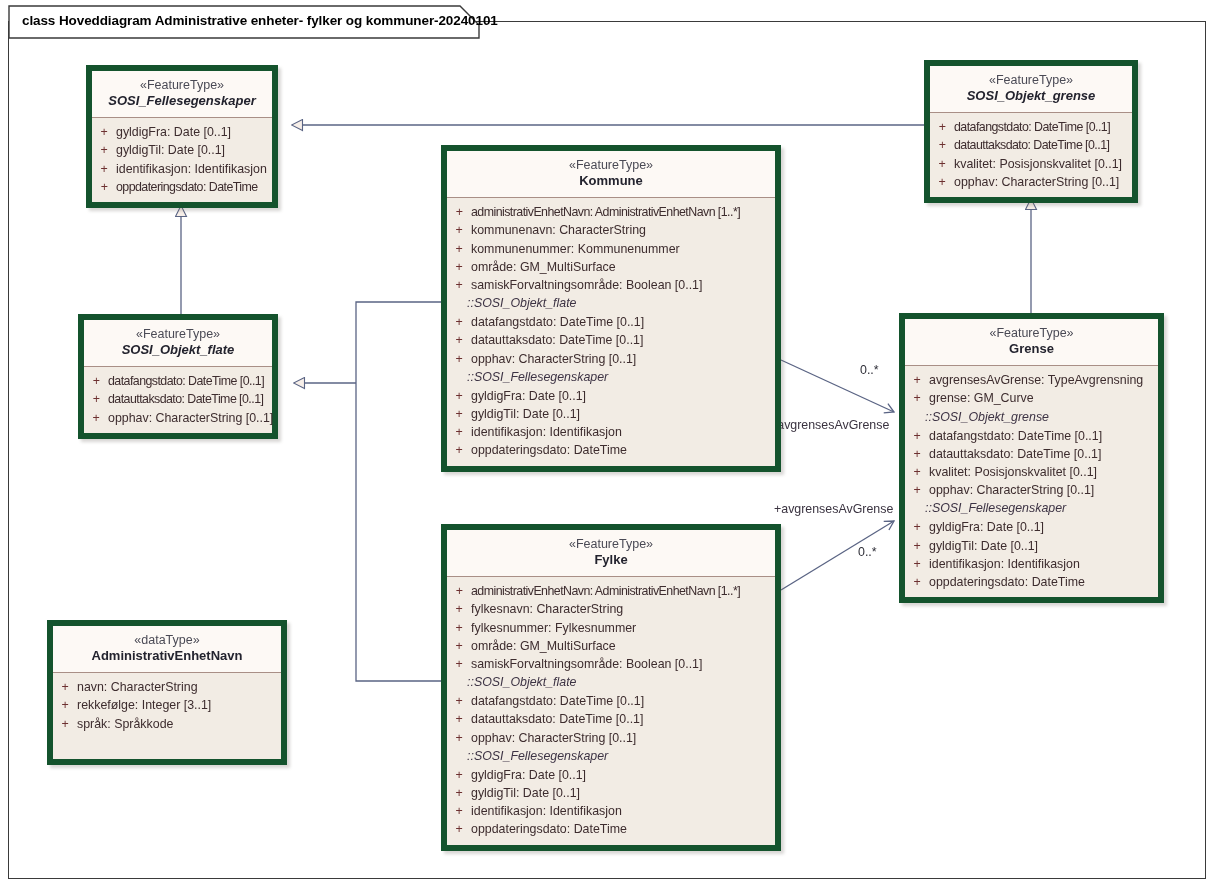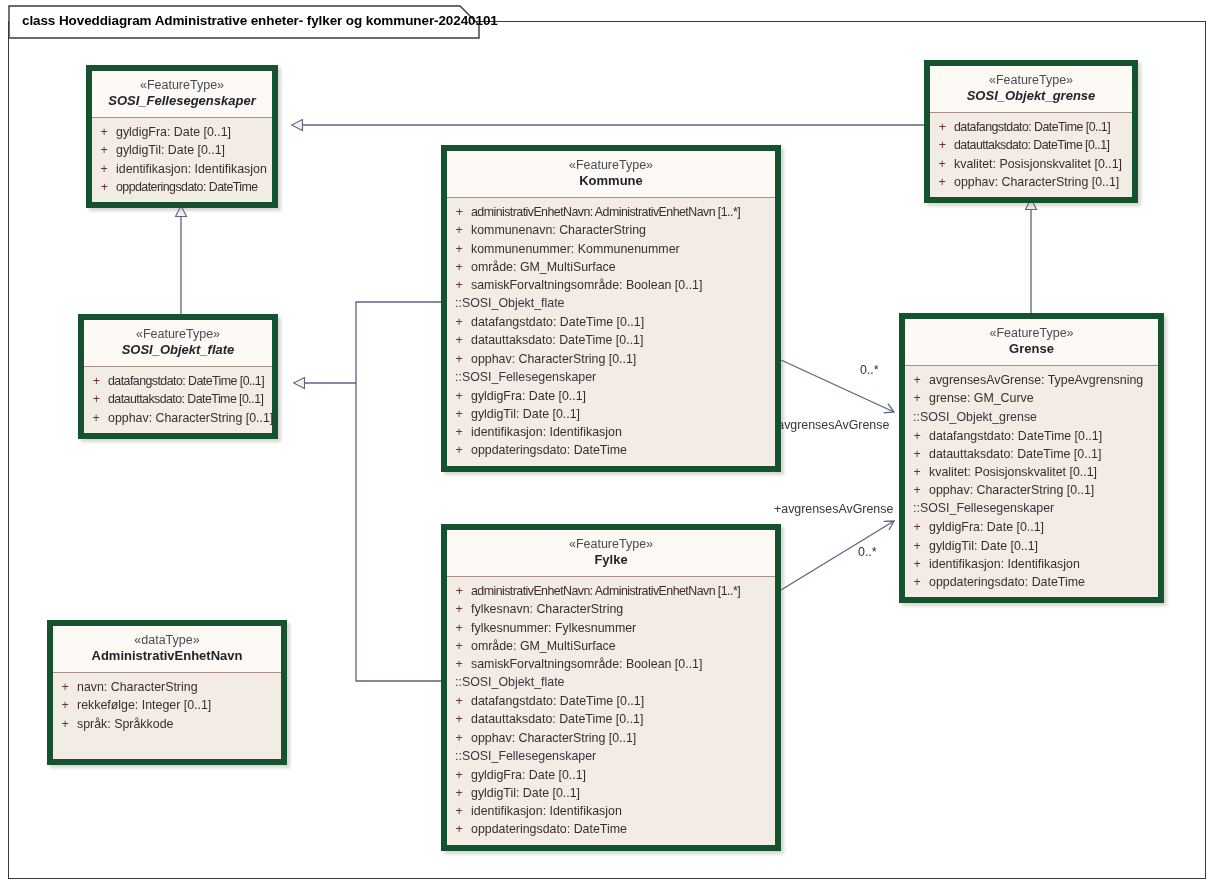--- a/index.html
+++ b/index.html
@@ -95,23 +95,24 @@
   .attr .vis {
     display: inline-block;
     width: 24px;
     text-align: center;
     color: #6d3030;
     flex: none;
   }
   .attr .sig { color: #3d2c2e; }
   .group {
     font-size: 12.4px;
+    font-style: italic;
     color: #3d3344;
     line-height: 19px;
-    padding-left: 8px;
+    padding-left: 20px;
     white-space: nowrap;
   }
   .tight { letter-spacing: -0.55px; }
 
   
   #links {
     position: absolute;
     left: 0; top: 0;
     width: 1216px; height: 888px;
     pointer-events: none;
@@ -437,21 +438,21 @@
       <span class="stereotype">«dataType»</span>
       <span class="cls-name">AdministrativEnhetNavn</span>
     </div>
     <div class="uml-body" style="padding-bottom:26px;">
       <div class="attr">
           <span class="vis">+</span>
           <span class="sig">navn: CharacterString</span>
         </div>
       <div class="attr">
           <span class="vis">+</span>
-          <span class="sig">rekkefølge: Integer [0..1]</span>
+          <span class="sig">rekkefølge: Integer [3..1]</span>
         </div>
       <div class="attr">
           <span class="vis">+</span>
           <span class="sig">språk: Språkkode</span>
         </div>
     </div>
   </div>
 
 </div>
 

